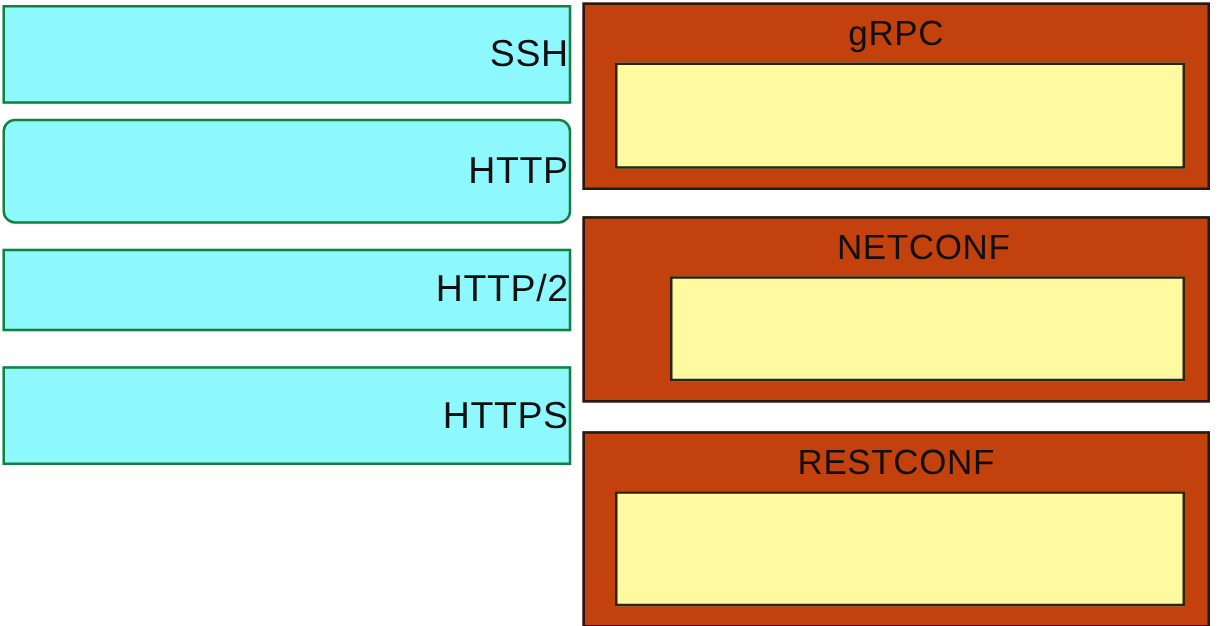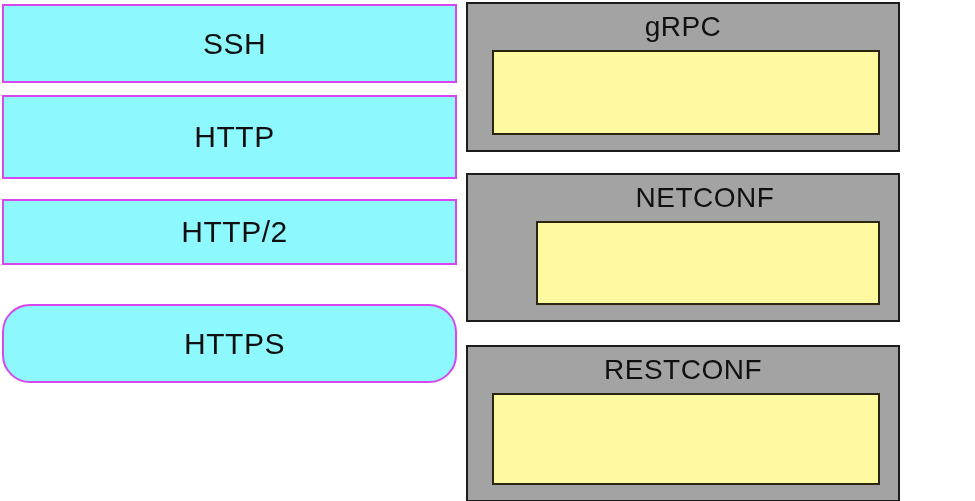--- a/index.html
+++ b/index.html
@@ -15,45 +15,45 @@
     background: #ffffff;
     font-family: "Liberation Sans", sans-serif;
     color: #111111;
   }
   
   .option {
     position: absolute;
     left: 2px;
     width: 455px;
     background: #8DF9FE;
-    border: 2px solid #d946ef;
+    border: 2px solid #15803d;
     box-sizing: border-box;
     display: flex;
     align-items: center;
-    justify-content: center;
+    justify-content: flex-end;
     cursor: grab;
     padding-left: 10px;
   }
   .option .label {
     font-size: 30px;
     line-height: 1;
     letter-spacing: 0.5px;
     color: #101010;
   }
   #opt-ssh    { top: 4px;   height: 79px; }
-  #opt-http   { top: 95px;  height: 84px; }
+  #opt-http   { top: 95px;  height: 84px; border-radius: 10px; }
   #opt-http2  { top: 199px; height: 66px; }
-  #opt-https  { top: 304px; height: 79px; border-radius: 28px; }
+  #opt-https  { top: 293px; height: 79px; }
 
   
   .target {
     position: absolute;
     left: 466px;
-    width: 434px;
-    background: #a3a3a3;
+    width: 502px;
+    background: #c2410c;
     border: 2px solid #1c1c1c;
     box-sizing: border-box;
     display: flex;
     flex-direction: column;
   }
   #tgt-grpc     { top: 2px;   height: 150px; }
   #tgt-netconf  { top: 173px; height: 149px; padding-left: 44px; }
   #tgt-restconf { top: 345px; height: 157px; }
 
   .target-title {

